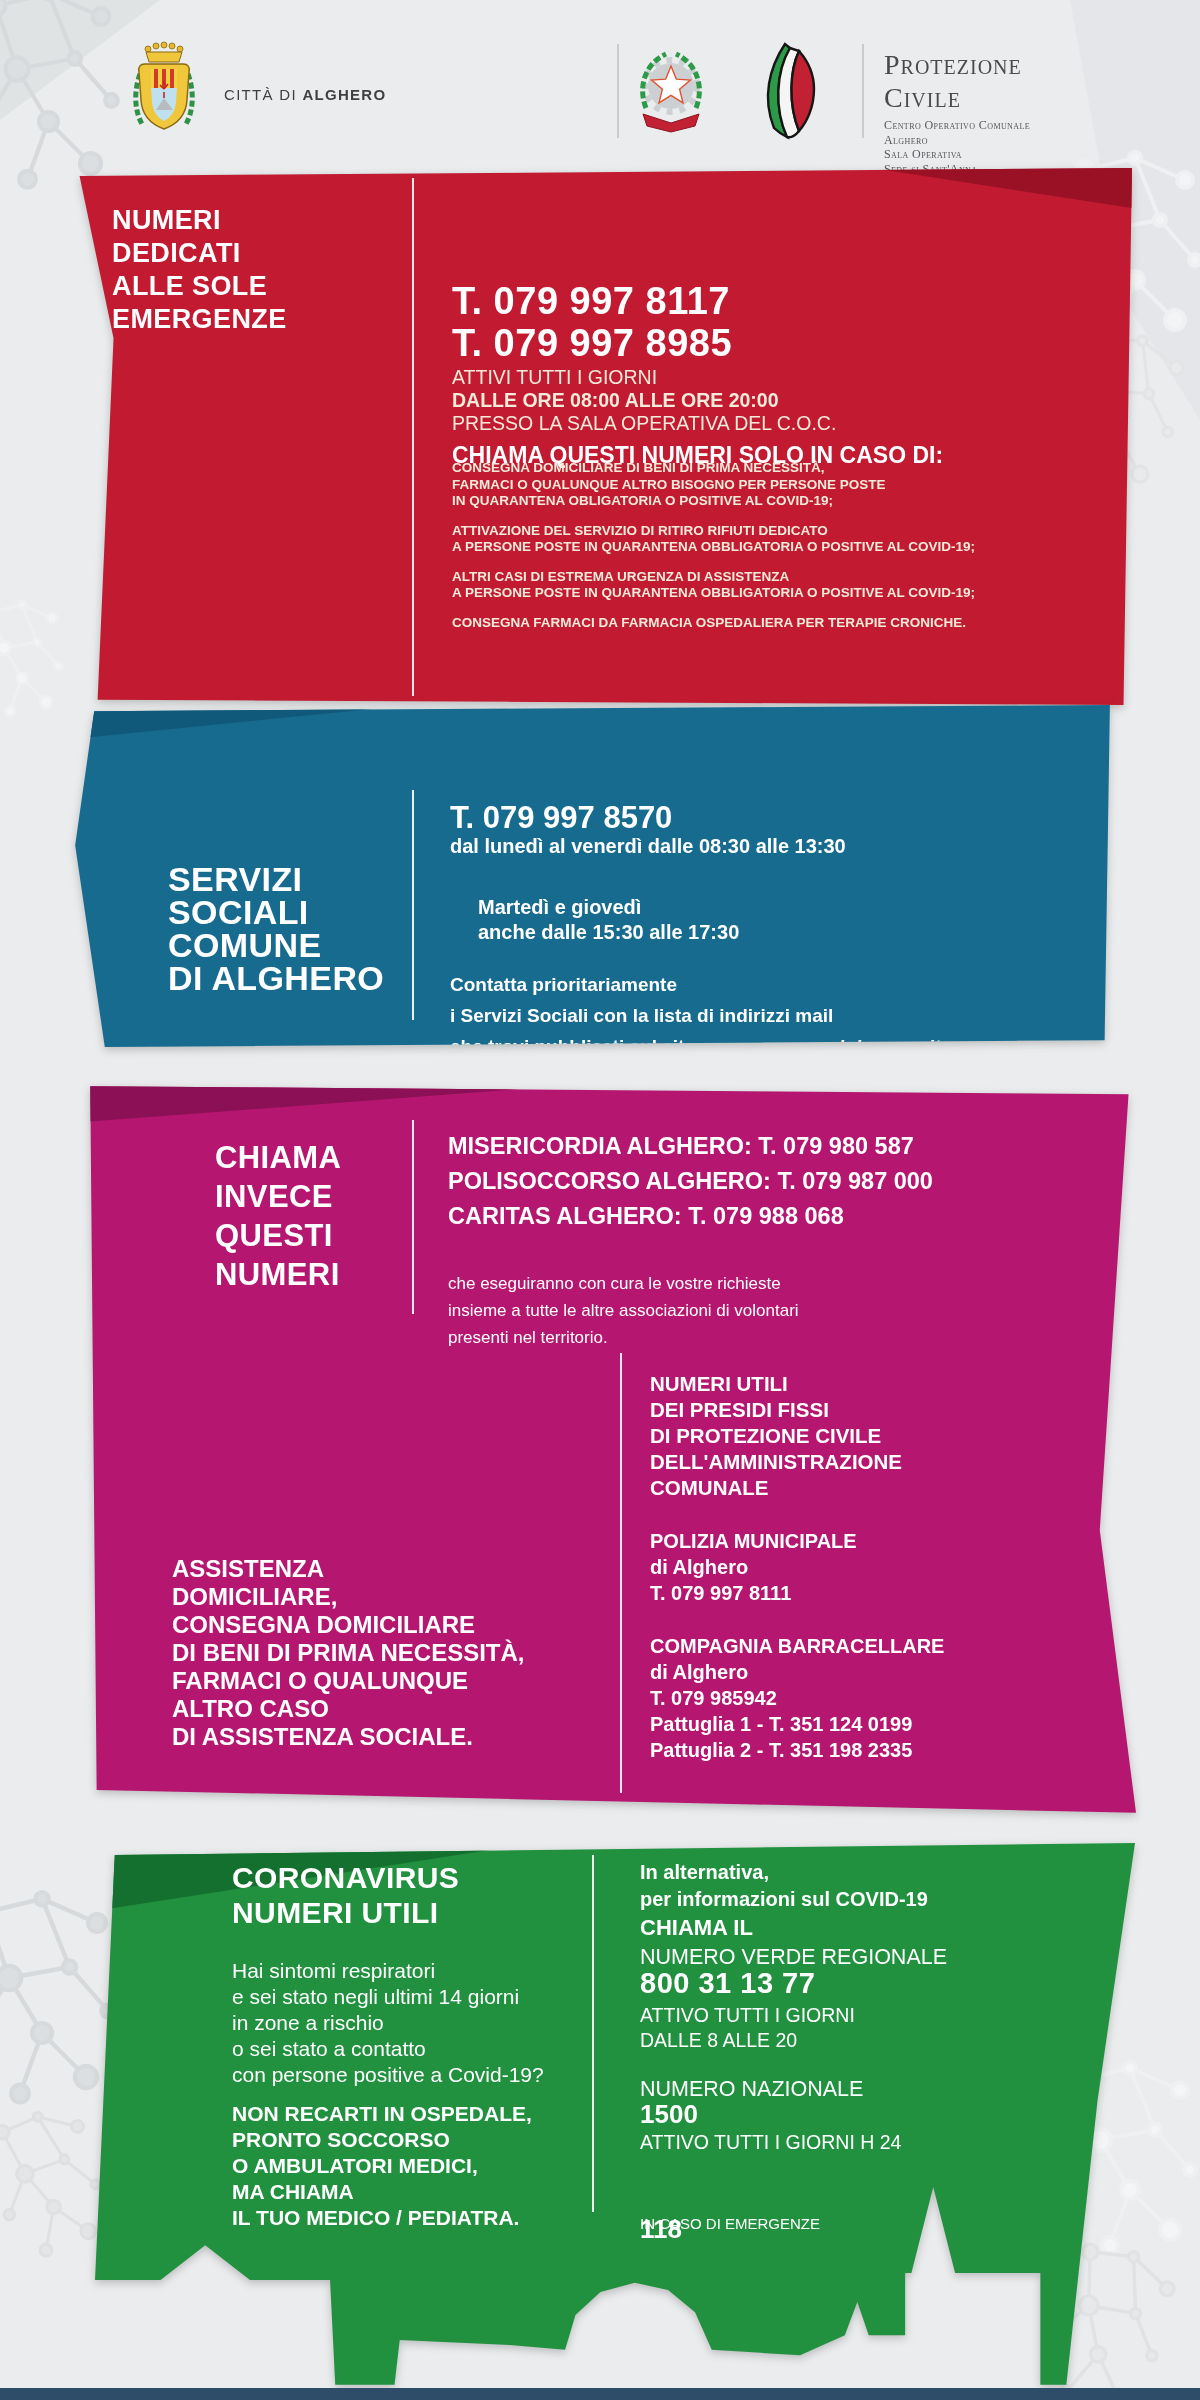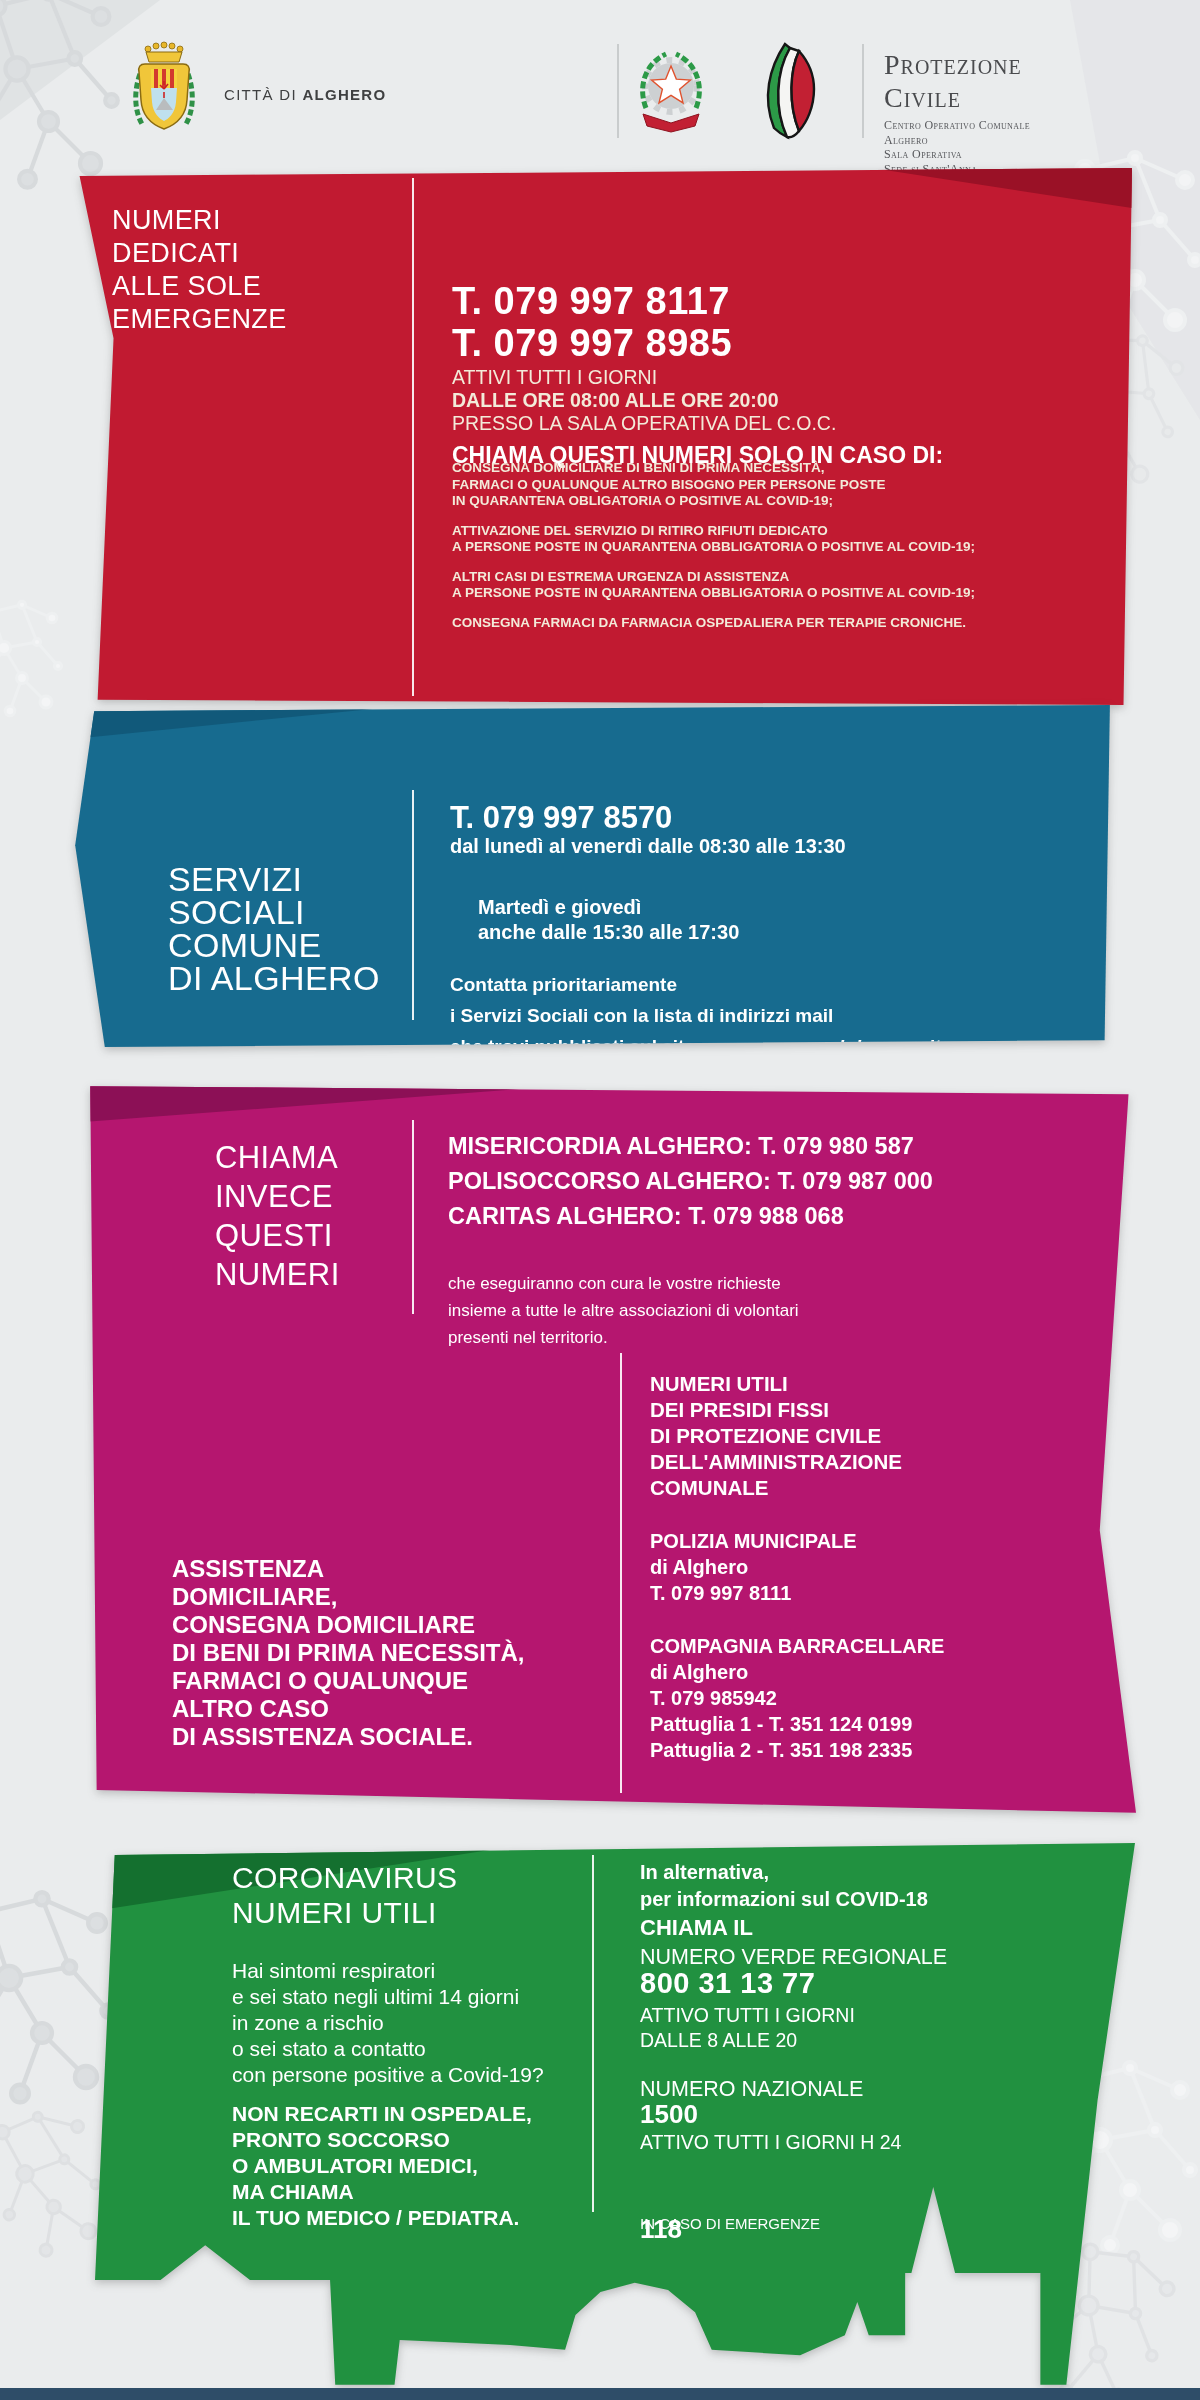--- a/index.html
+++ b/index.html
@@ -18,21 +18,21 @@
     clip-path:polygon(2.1% 1.8%,98.1% 0%,97.6% 98%,3.1% 100%,0.3% 41%);}
   .block-magenta{left:70px;top:1078px;width:1066px;height:740px;background:var(--magenta,#b5166f);
     clip-path:polygon(1.9% 1.1%,99.3% 2.2%,96.6% 61.1%,100% 99.3%,2.5% 96.2%);}
   .block-green{left:95px;top:1843px;width:1040px;height:545px;background:var(--green,#219140);
     clip-path:polygon(1.9% 2.2%,100% 0%,96.4% 47.2%,93.4% 99.4%,90.9% 99.4%,90.9% 78.9%,82.7% 78.9%,80.6% 63.1%,78.5% 78.9%,77.9% 78.9%,77.9% 90.3%,74.4% 90.3%,73.3% 84.2%,72.1% 90.3%,67.8% 94%,59.3% 93%,57.7% 86.1%,55.1% 82%,51.9% 80.7%,48.6% 82.4%,46.2% 86.6%,45.2% 93%,39.9% 92.1%,29.3% 91.2%,28.8% 99.4%,23.1% 99.4%,22.6% 80.2%,14.9% 80.2%,10.6% 73.8%,6.3% 80.2%,0% 80.2%);}
   .wedge{position:absolute;}
   .vline{position:absolute;width:2px;background:rgba(255,255,255,.9);}
   .w{color:#fff;}
   .cream{color:#f3ead9;}
   .b{font-weight:bold;}
-  .title{color:#fff;font-weight:normal;letter-spacing:.4px;}
+  .title{color:#fff;font-weight:bold;letter-spacing:.4px;}
   .serif{font-family:"Liberation Serif","DejaVu Serif",serif;font-variant:small-caps;}
   .bottom-bar{left:0;top:2388px;width:1200px;height:12px;background:var(--navy,#2e4d68);}
   .hdr-div{position:absolute;width:2px;background:#c9cccd;}
   .deco{position:absolute;left:0;top:0;width:1200px;height:2400px;pointer-events:none;}
   .item{margin-bottom:13px;}
 </style>
 </head>
 <body>
 
 <svg class="deco" viewBox="0 0 1200 2400">
@@ -237,21 +237,21 @@
 con persone positive a Covid-19?</div>
   <div class="abs ml w b" style="left:137px;top:258px;font-size:21px;line-height:26px;">NON RECARTI IN OSPEDALE,
 PRONTO SOCCORSO
 O AMBULATORI MEDICI,
 MA CHIAMA
 IL TUO MEDICO / PEDIATRA.</div>
 
   <div class="vline" style="left:497px;top:12px;height:357px;"></div>
 
   <div class="abs ml w b" style="left:545px;top:16px;font-size:20px;line-height:27px;">In alternativa,
-per informazioni sul COVID-18</div>
+per informazioni sul COVID-19</div>
   <div class="abs w b" style="left:545px;top:72px;font-size:22px;">CHIAMA IL</div>
   <div class="abs w" style="left:545px;top:102px;font-size:21.5px;">NUMERO VERDE REGIONALE</div>
   <div class="abs w b" style="left:545px;top:124px;font-size:29px;letter-spacing:.5px;">800 31 13 77</div>
   <div class="abs ml w" style="left:545px;top:160px;font-size:19.5px;line-height:25px;">ATTIVO TUTTI I GIORNI
 DALLE 8 ALLE 20</div>
   <div class="abs w" style="left:545px;top:234px;font-size:21.5px;">NUMERO NAZIONALE</div>
   <div class="abs w b" style="left:545px;top:256px;font-size:26px;">1500</div>
   <div class="abs w" style="left:545px;top:288px;font-size:19.5px;">ATTIVO TUTTI I GIORNI H 24</div>
   <div class="abs w b" style="left:545px;top:333px;font-size:26px;margin-top:38px;">118</div>
   <div class="abs w" style="left:545px;top:372px;font-size:15px;">IN CASO DI EMERGENZE</div>

